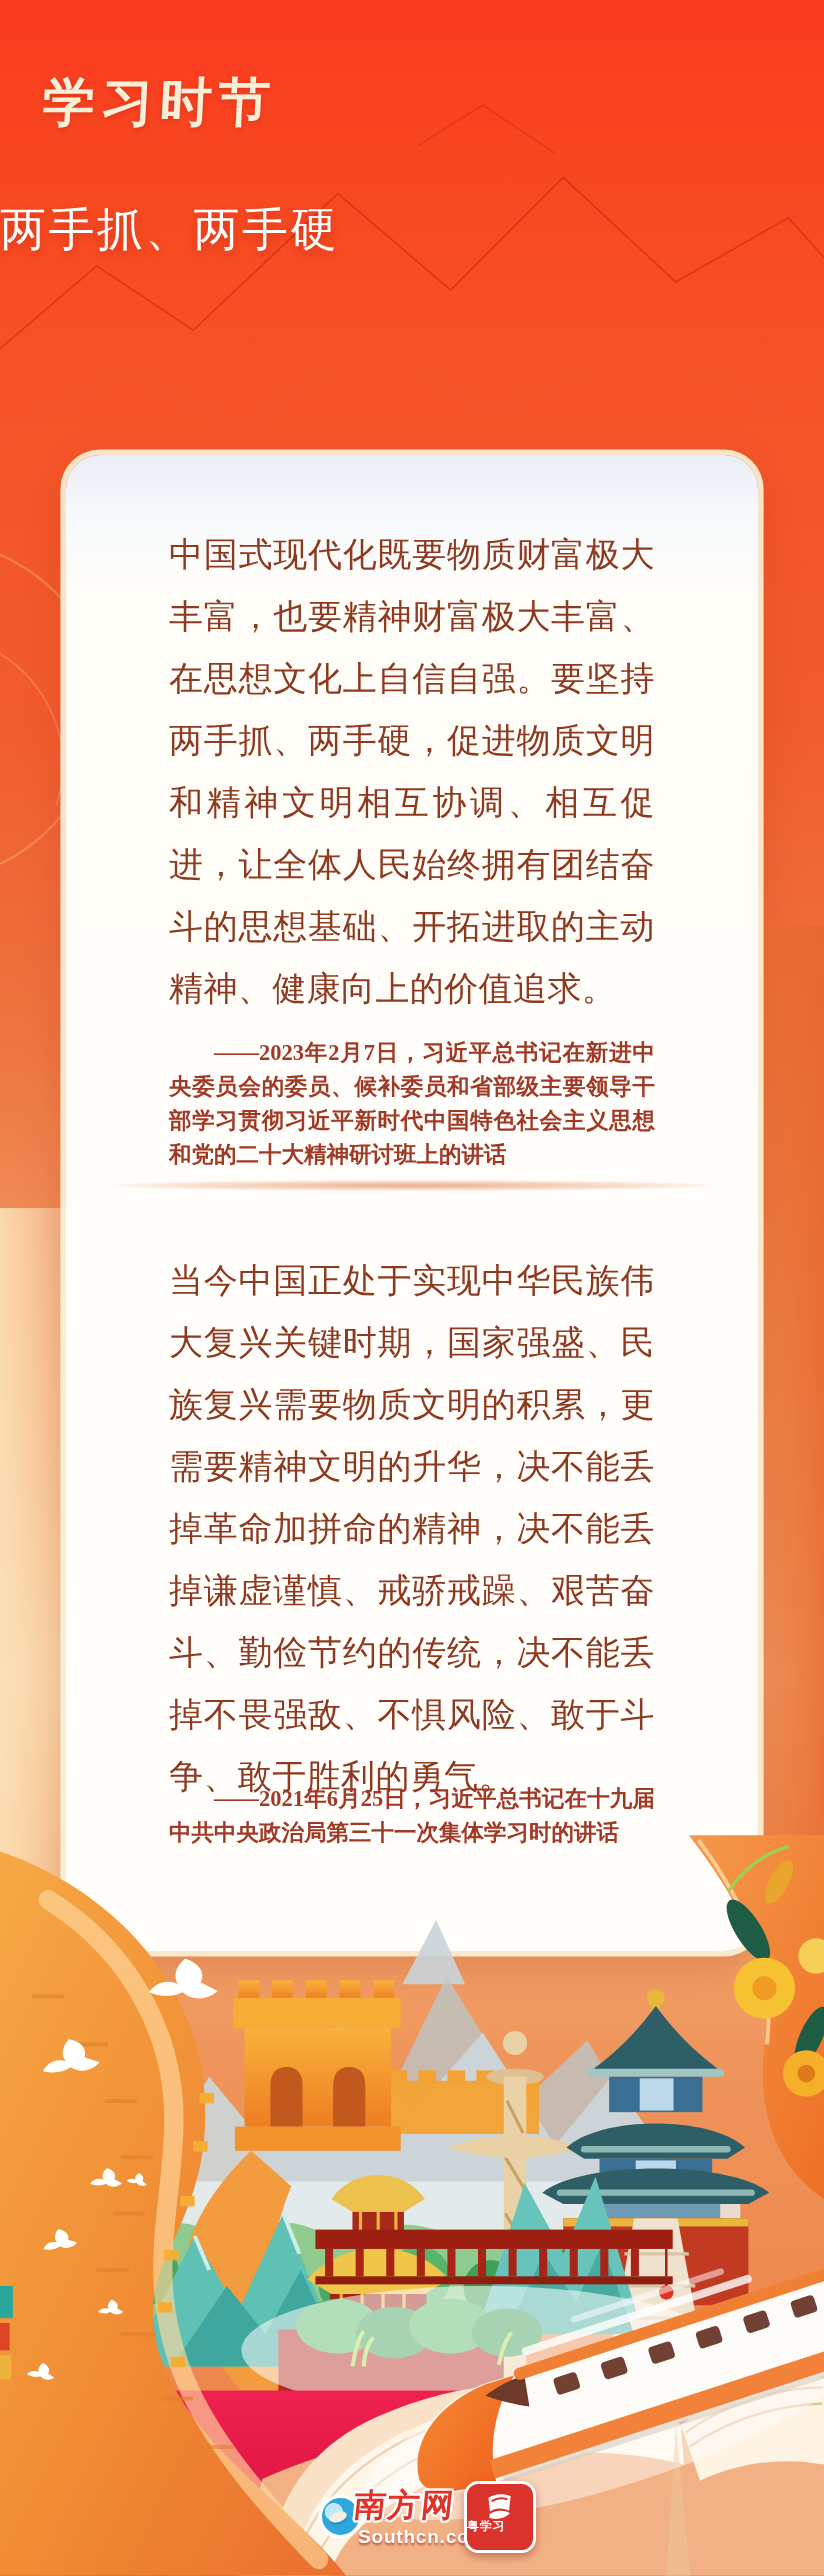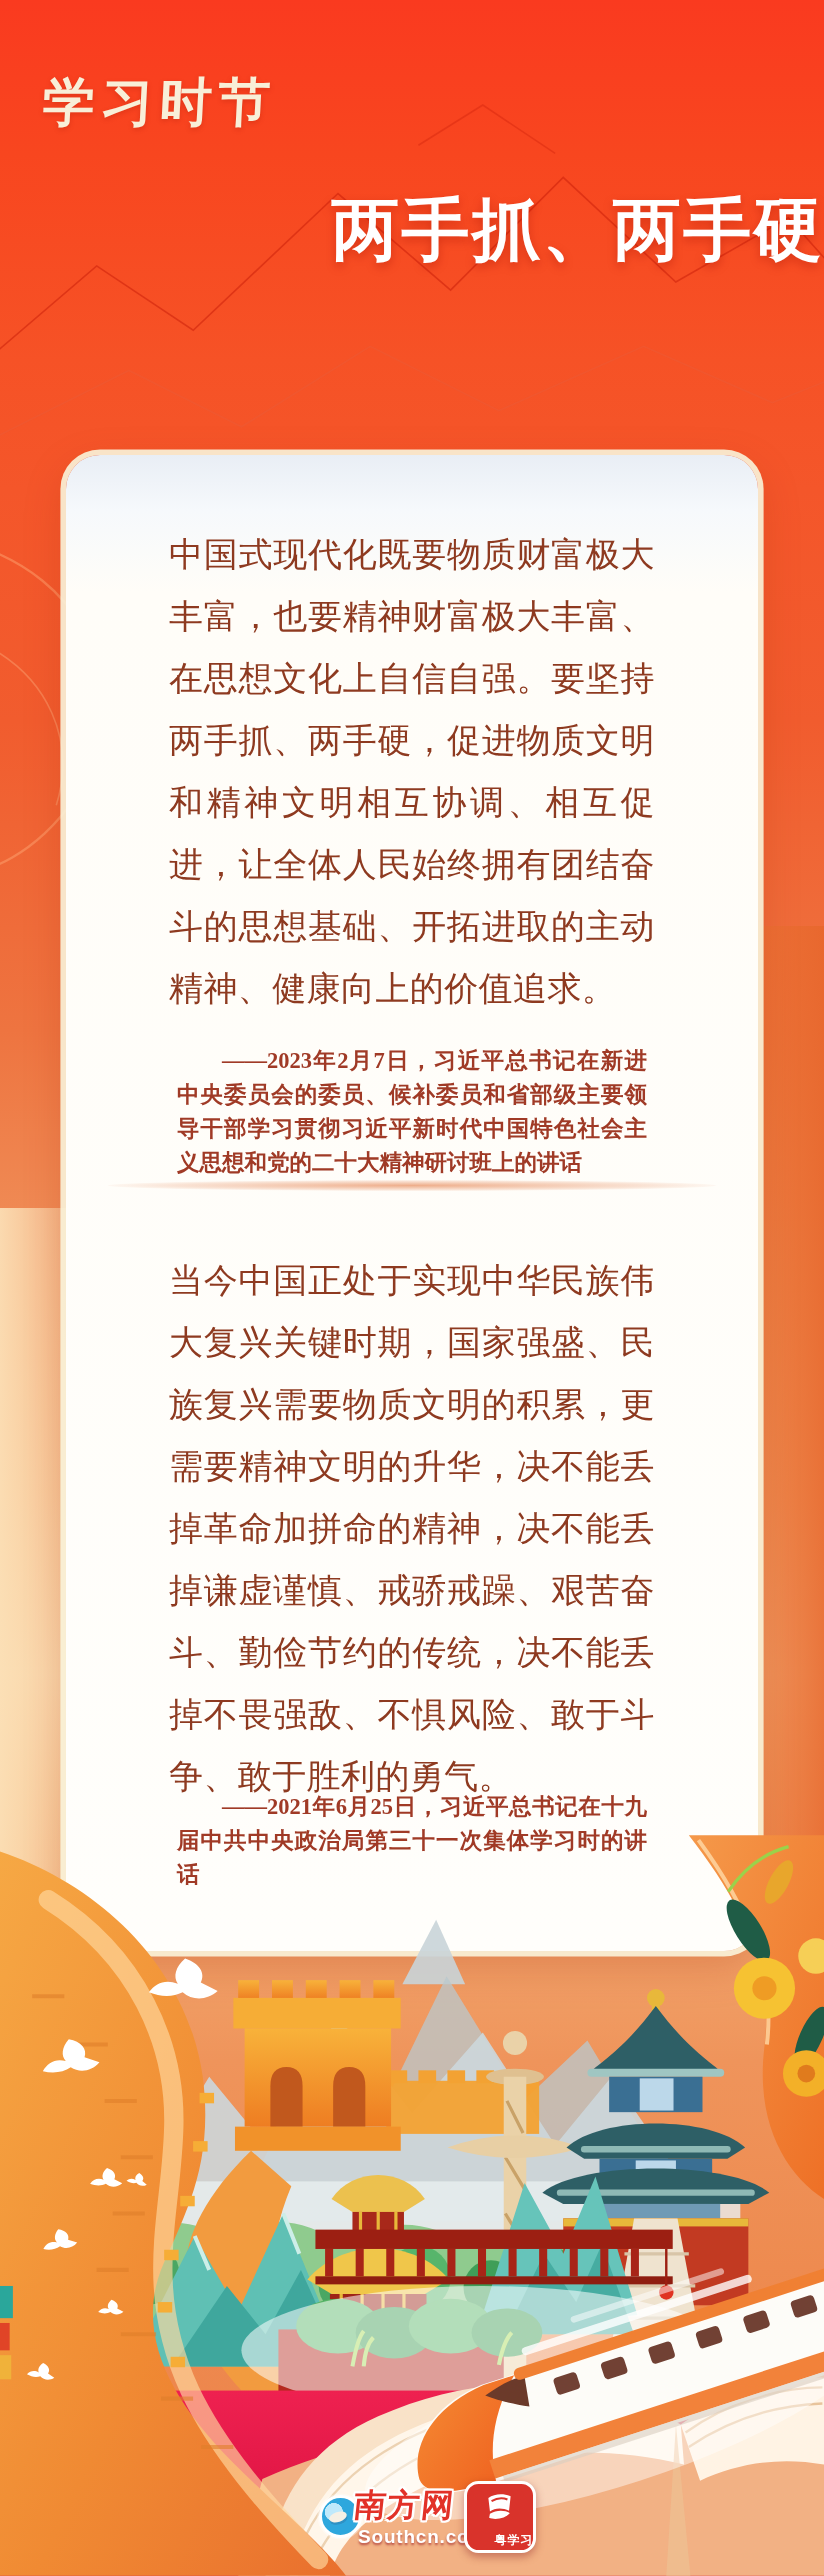--- a/index.html
+++ b/index.html
@@ -24,42 +24,42 @@
   .deco-svg{position:absolute;left:0;}
   
   .brand{
     position:absolute;left:43px;top:68px;
     font-size:52px;font-weight:900;letter-spacing:6.4px;
     color:#f8efd8;text-shadow:0 2.4px 4.8px rgba(150,20,0,.25);
     transform:skewX(-3deg);
   }
   .title{
     position:absolute;left:0;top:192px;width:100%;
-    text-align:right;color:#ffffff;font-weight:700;
-    font-size:68px;line-height:75px;letter-spacing:2.4px;
+    text-align:left;color:#ffffff;font-weight:400;
+    font-size:46px;line-height:75px;letter-spacing:2.4px;
     text-shadow:0 4px 9.7px rgba(160,15,0,.35);
   }
   
   .card{
     position:absolute;left:66px;top:455px;width:692px;height:1496px;
     border-radius:34px;
     background:linear-gradient(180deg,#e9eef5 0%,#f6f9fc 56px,#fffdf8 137px,#fffefb 100%);
     box-shadow:0 0 0 5.6px rgba(249,244,218,.9), 0 14.5px 40px rgba(170,40,10,.25);
   }
   .quote{
     position:absolute;left:103px;right:103px;
     font-family:"Liberation Serif","DejaVu Serif",serif;
     font-size:34px;line-height:62px;color:#8e3a20;
     text-align:justify;letter-spacing:0.4px;margin:0;
   }
   .attribution{
     position:absolute;left:103px;right:103px;
     font-family:"Liberation Serif","DejaVu Serif",serif;
     font-size:22.5px;line-height:34px;color:#a03a26;
-    text-align:justify;text-indent:2em;margin:8px;font-weight:700;
+    text-align:justify;text-indent:2em;margin:0;font-weight:700;
   }
   .q1{top:69px;} .a1{top:581px;}
   .card-divider{
     position:absolute;top:725px;left:6%;width:88%;height:11.3px;
     background:radial-gradient(ellipse at center, rgba(224,108,48,.55) 0%, rgba(224,108,48,.18) 55%, rgba(224,108,48,0) 75%);
     border-radius:50%;
   }
   .q2{top:795px;} .a2{top:1327px;}
   
   .illus{position:absolute;left:0;top:1835px;}
@@ -83,21 +83,21 @@
   .southcn-domain{
     position:absolute;left:39px;top:42px;font-size:19px;font-weight:800;color:#ffffff;
     letter-spacing:0.8px;text-shadow:0 1.6px 2.4px rgba(140,0,20,.6);
   }
   .yuexuexi{
     position:absolute;left:464px;top:0px;width:66px;height:66px;border-radius:14.5px;
     background:#d9332b;border:3.2px solid #ffffff;box-shadow:0 3.2px 8px rgba(120,0,20,.35);
   }
   .yuexuexi-book{position:absolute;left:15.3px;top:6.4px;width:35px;height:35px;}
   .yuexuexi-label{
-    position:absolute;left:0;bottom:1px;width:100%;text-align:right;
+    position:absolute;left:0;bottom:15px;width:100%;text-align:left;
     font-size:12px;font-weight:800;color:#ffffff;letter-spacing:0.8px;
   }
 </style>
 </head>
 <body>
 
 <div class="stage">
 
   <div class="bg-right-band"></div>
   <div class="bg-left-glow"></div>

